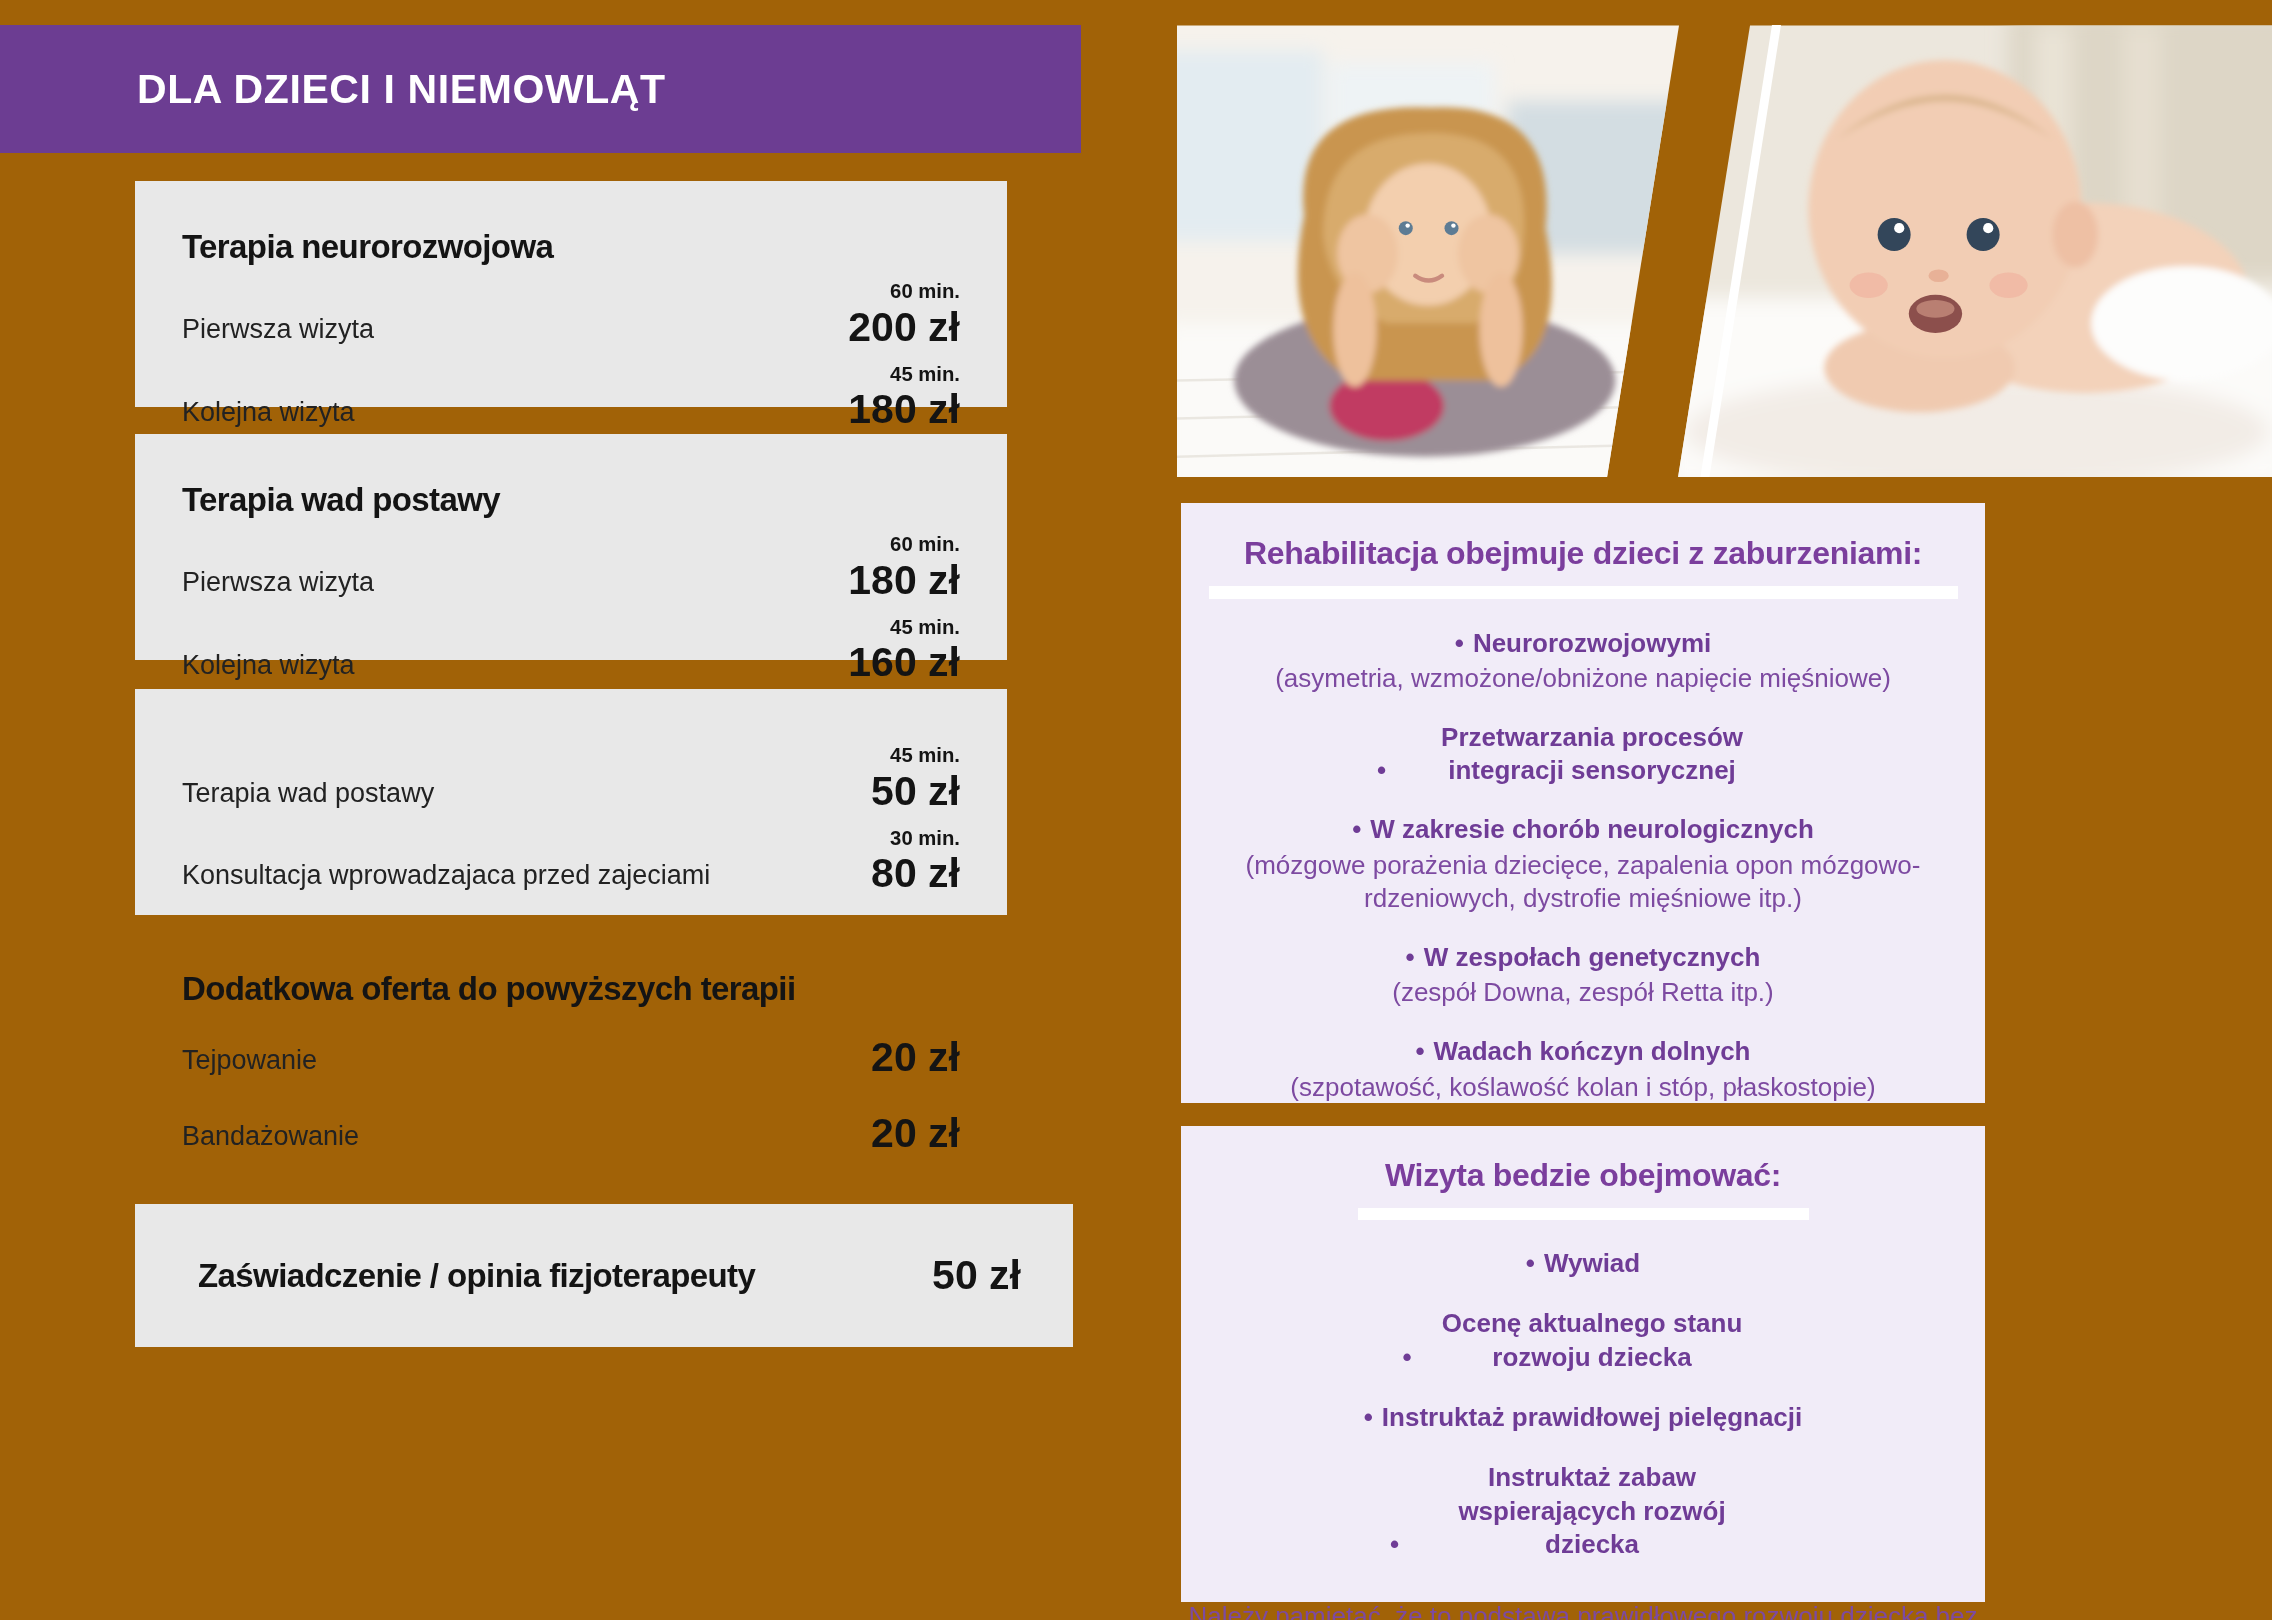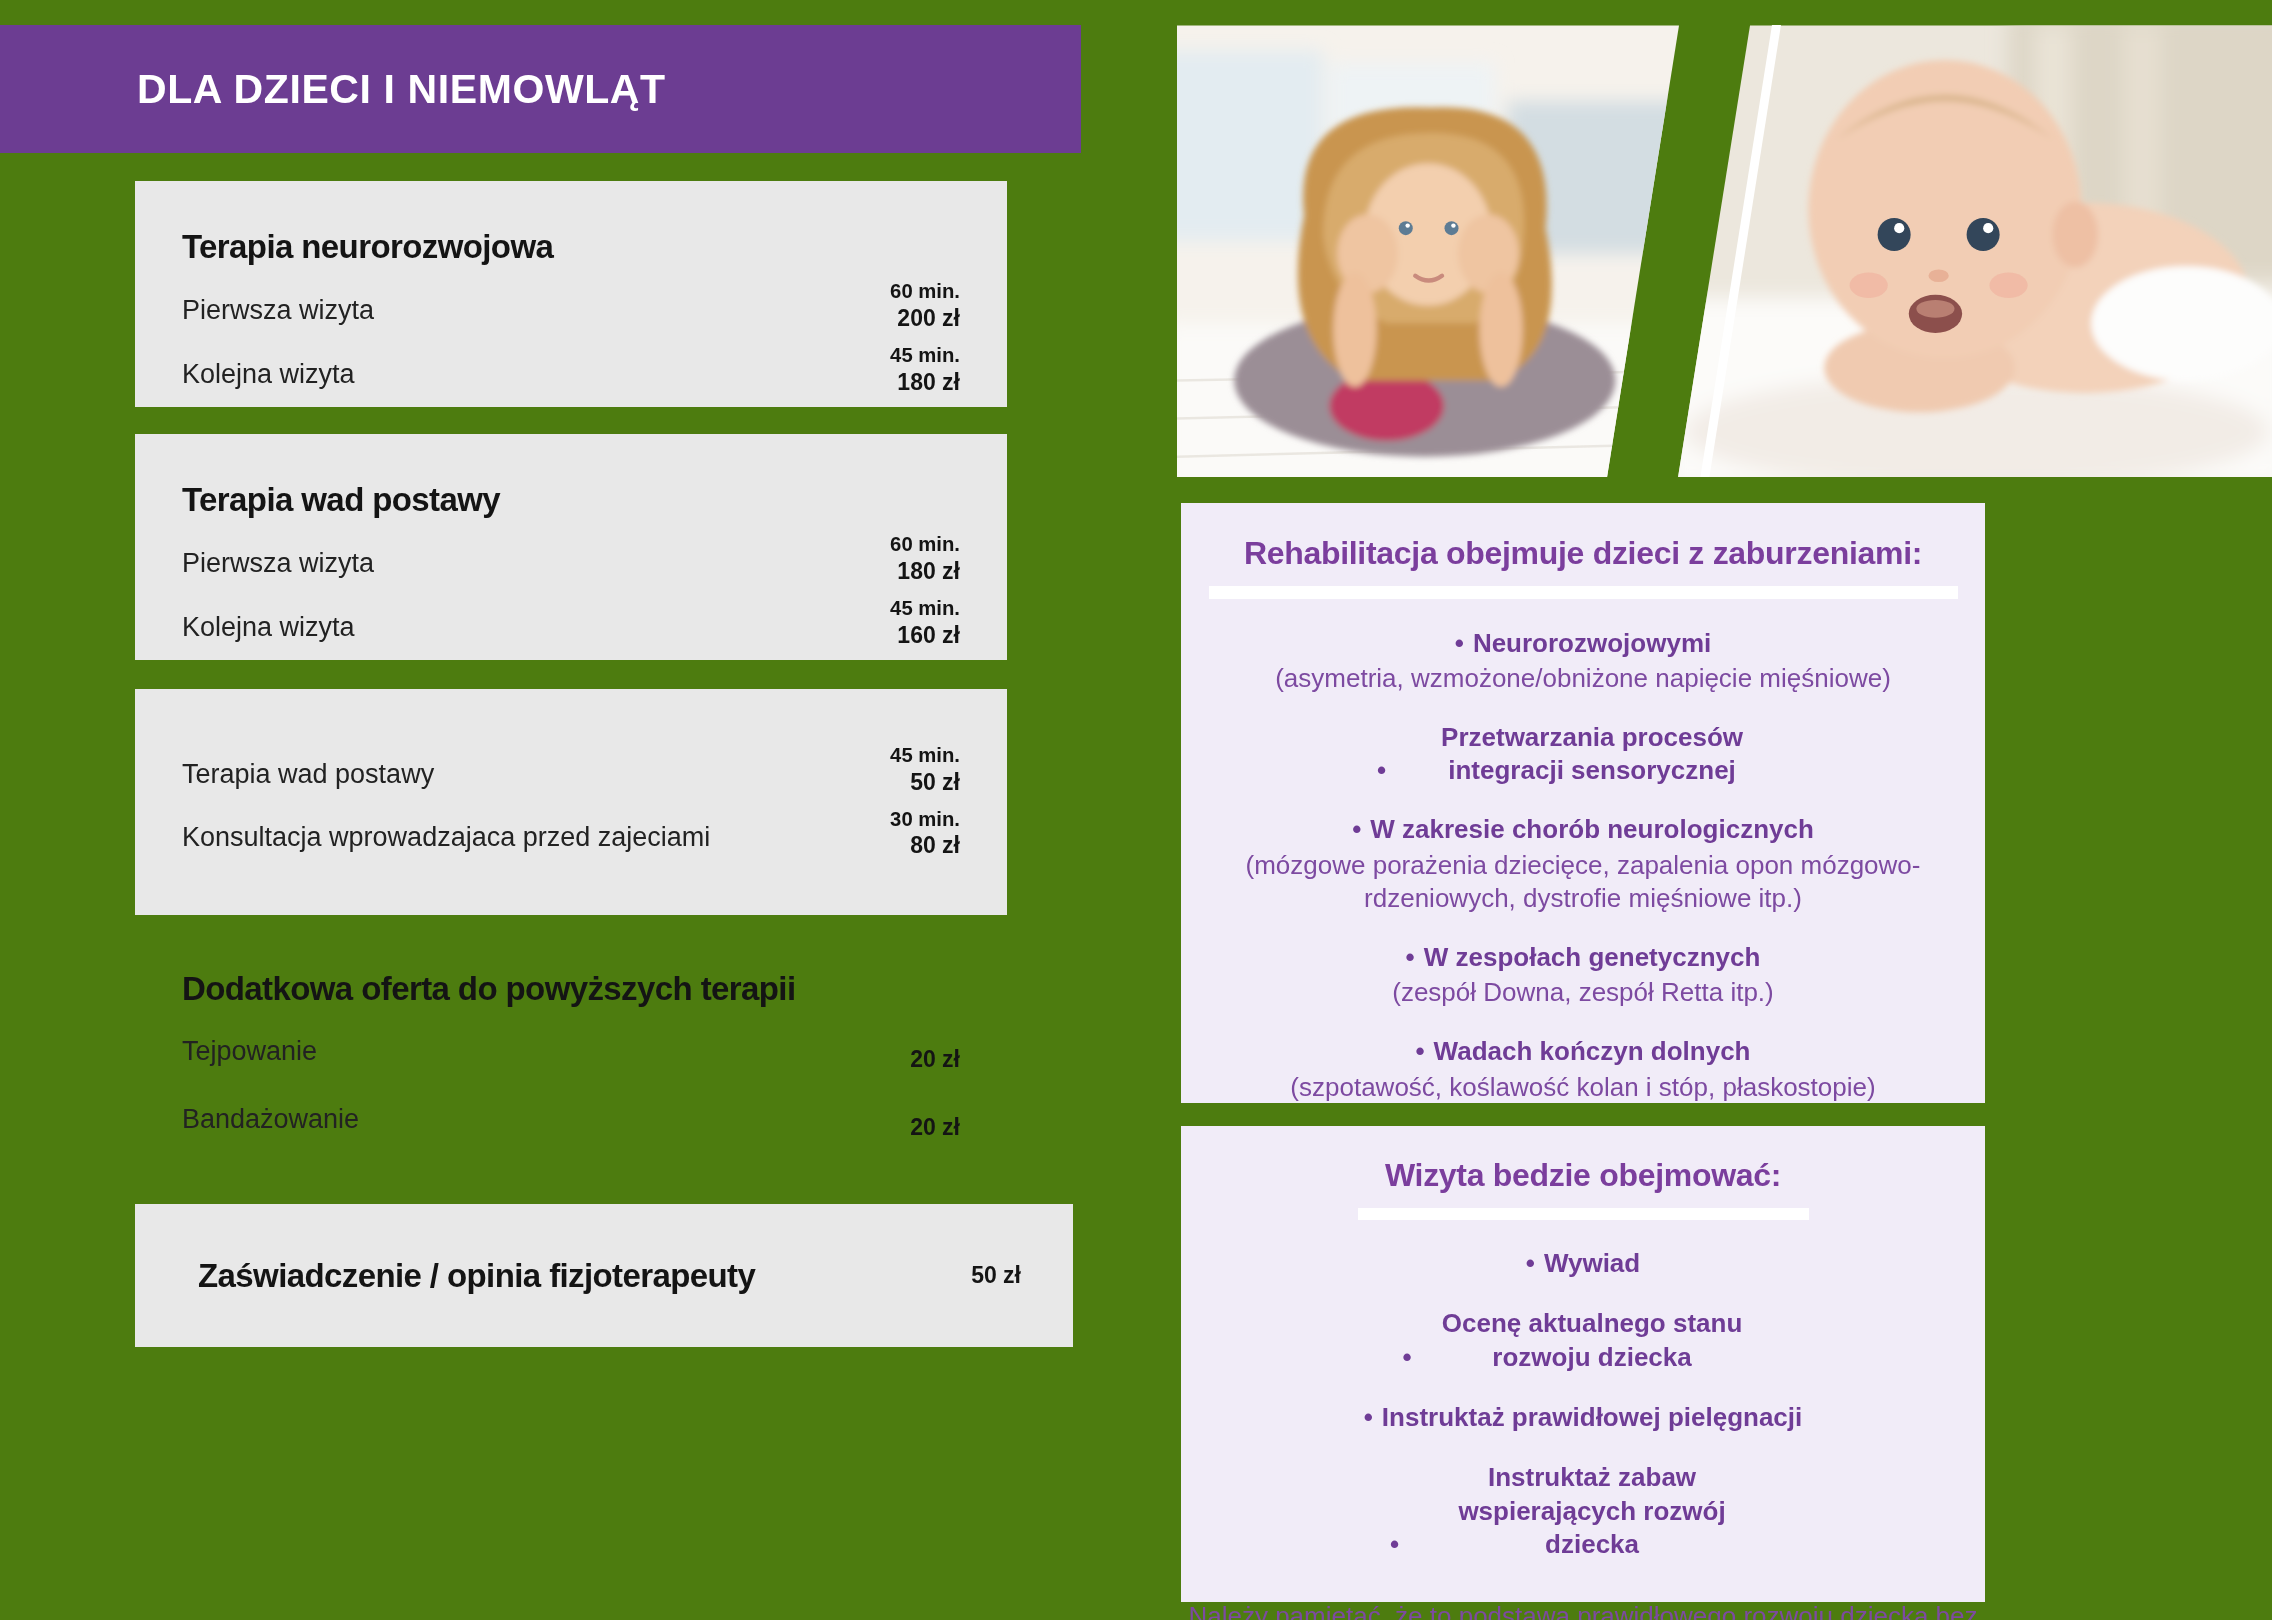--- a/index.html
+++ b/index.html
@@ -1,33 +1,33 @@
 <!DOCTYPE html>
 <html style="font-size:10.2px"><head>
 <meta charset="utf-8">
 <style>
   html,body{margin:0;padding:0;background:#ffffff;}
-  .canvas{position:relative;width:2273px;height:1620px;background:#4d7c0f;
+  .canvas{position:relative;width:2273px;height:1620px;background:#a16207;
           font-family:"Liberation Sans",sans-serif;overflow:hidden;}
 
   
   .banner{position:absolute;left:0;top:25.4px;width:1081px;height:128px;
           display:flex;align-items:center;}
   .banner-title{color:#ffffff;font-size:41px;font-weight:800;letter-spacing:0.6px;
           padding-left:137px;text-transform:uppercase;}
 
   .pricebox{position:absolute;left:135px;width:872px;box-sizing:border-box;
           padding:41px 47px 0 47px;}
   .pricebox.gray{background:#e8e8e8;}
   .sec-title{font-size:33px;font-weight:800;color:#141414;margin:6.4px 0 3.8px 0;letter-spacing:-0.6px;}
   .prow{display:flex;justify-content:space-between;align-items:flex-end;margin-top:14px;}
   .prow .label{font-size:27px;color:#222222;padding-bottom:3.8px;}
   .amount{display:flex;flex-direction:column;align-items:flex-end;}
   .dur{font-size:20.3px;font-weight:700;color:#141414;margin-bottom:2.5px;}
-  .price{font-size:23px;font-weight:800;color:#141414;line-height:1.05;}
+  .price{font-size:41px;font-weight:800;color:#141414;line-height:1.05;}
 
   .inlinebox{position:absolute;left:135px;width:938px;box-sizing:border-box;
           background:#e8e8e8;display:flex;align-items:center;justify-content:space-between;
           padding:0 52px 0 47px;}
   .inlinebox .sec-title{margin:16px;}
 
   
   .photo{position:absolute;top:25.4px;height:452px;overflow:hidden;}
   .photo svg{display:block;width:100%;height:100%;}
   .photo-girl{left:1177px;width:502px;

